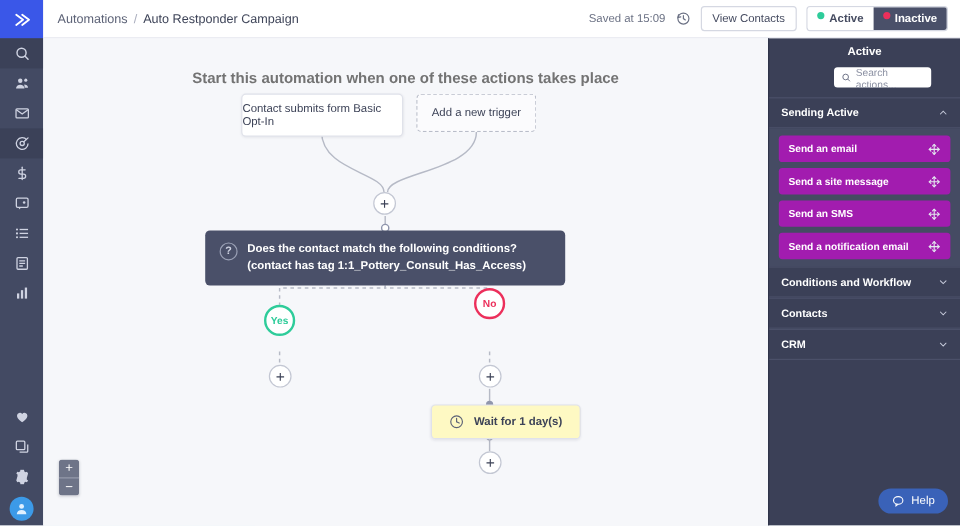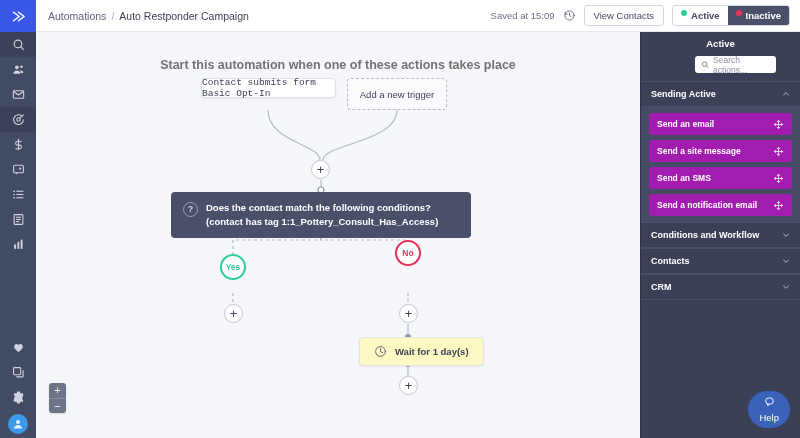--- a/index.html
+++ b/index.html
@@ -149,21 +149,21 @@
     background: #a21caf; border-radius: 3px; height: 22px;
     display: flex; align-items: center; justify-content: space-between; padding: 0 8px;
     font-size: 8.5px; font-weight: bold; color: #fff;
   }
   .act-item svg { width: 11px; height: 11px; color: #e2e5ee; }
 
   .help-btn {
     position: absolute; right: 10px; bottom: 10px;
     background: #3a62b8; border-radius: 20px; padding: 5px 11px;
     display: flex; align-items: center; gap: 5px;
-    font-size: 9.5px; color: #fff; flex-direction: column;
+    font-size: 9.5px; color: #fff;
   }
   .help-btn svg { width: 11px; height: 11px; }
 </style>
 </head>
 <body>
 
 <div id="app">
 
   <div class="rail">
     <div class="rail-logo">
@@ -314,21 +314,21 @@
 
       <line x1="372" y1="261" x2="372" y2="272" stroke="#b6bac6" stroke-width="1.2" stroke-dasharray="3,3"></line>
 
       <line x1="372" y1="292" x2="372" y2="305" stroke="#b6bac6" stroke-width="1.2"></line>
       <circle cx="372" cy="305" r="3" fill="#9096ad"></circle>
 
       <circle cx="372" cy="332" r="3" fill="#9096ad"></circle>
       <line x1="372" y1="332" x2="372" y2="344" stroke="#b6bac6" stroke-width="1.2"></line>
     </svg>
 
-    <div class="node" style="left:165px; top:46px; width:135px; height:20px;font-family:Liberation Mono, monospace;">
+    <div class="node" style="left:165px; top:46px; width:135px; height:36px;">
       <span>Contact submits form Basic Opt-In</span>
     </div>
     <div class="node dashed" style="left:311px; top:46px; width:100px; height:32px;">
       <span>Add a new trigger</span>
     </div>
 
     <div class="plus-node" style="left:275px; top:128px;">
       <span>+</span>
     </div>
 

